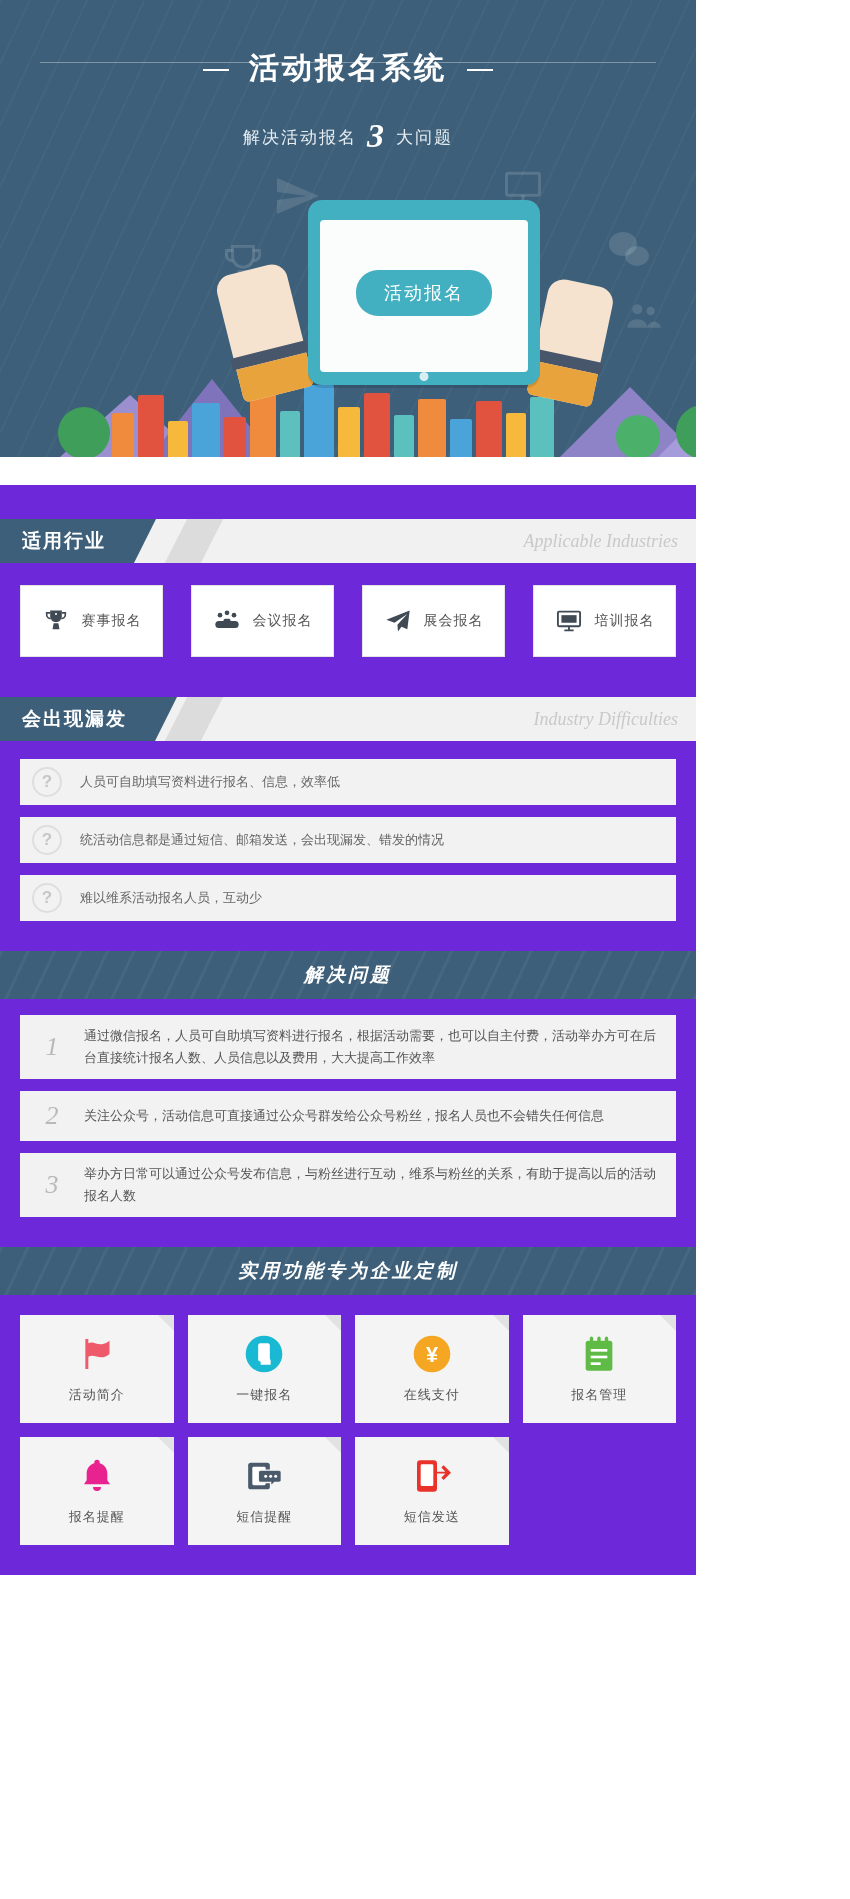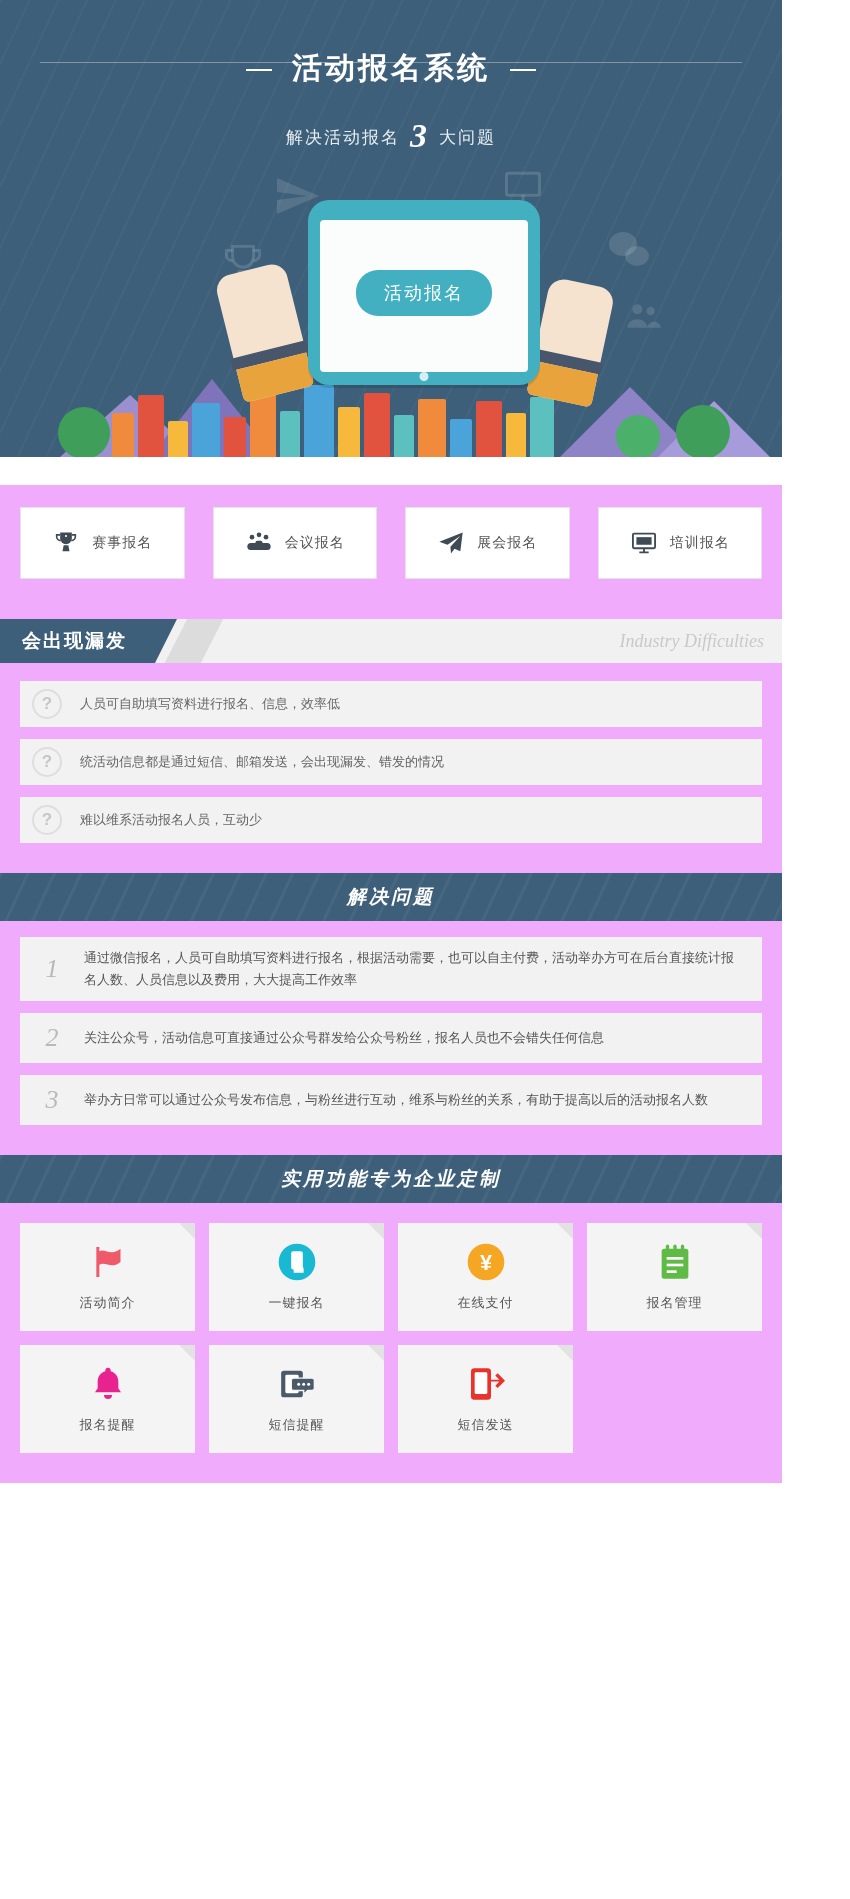--- a/index.html
+++ b/index.html
@@ -2,21 +2,21 @@
 <html><head>
 <meta charset="utf-8">
 <style>
   * { box-sizing: border-box; margin: 0; padding: 0; }
   body {
     width: 850px;
     background: #ffffff;
     font-family: "Liberation Sans", sans-serif;
     color: #333;
   }
-  .page { width: 782px; position: relative; background:#f0abfc; }
+  .page { width: 696px; position: relative; background:#6d28d9; }
 
   
   .hero {
     position: relative;
     height: 485px;
     background: #3d5f79;
     overflow: hidden;
   }
   .hero-stripes {
     position:absolute; inset:0;
@@ -66,21 +66,21 @@
     margin: 0 10px;
     vertical-align: -4px;
     font-family: "Liberation Serif", serif;
   }
 
   
   .illus { position:absolute; left:0; right:0; top:150px; height:335px; }
   .tablet {
     position:absolute; left:308px; top:50px;
     width: 232px; height: 185px;
-    background:#42b0c0; border-radius: 21px;
+    background:#42b0c0; border-radius: 14px;
     box-shadow: 0 3px 0 rgba(0,0,0,0.12);
   }
   .tablet-screen {
     position:absolute; left: 12px; top: 20px;
     width: 208px; height: 152px;
     background:#fbfcfc; border-radius:4px;
   }
   .tablet-btn {
     position:absolute; left:50%; bottom:4px; transform:translateX(-50%);
     width:9px;height:9px;border-radius:50%;background:#d8eef2;
@@ -337,20 +337,27 @@
       </div>
 
       <div class="tablet">
         <div class="tablet-screen"></div>
         <div class="tablet-btn"></div>
         <div class="pill">活动报名</div>
       </div>
     </div>
   </div>
 
+  <div class="sec-head">
+    <div class="tab">
+      <span>适用行业</span>
+    </div>
+    <div class="slant"></div>
+    <div class="en">Applicable Industries</div>
+  </div>
 
   <div class="cards">
     <div class="card">
       <span class="ico">
         <svg class="ico" viewBox="0 0 24 24" fill="none" stroke="#3f4a55" stroke-width="1.4">
             <path d="M7 3h10v5a5 5 0 01-10 0V3z" fill="#3f4a55" stroke="none"></path>
             <path d="M7 5H4v1.5A3.5 3.5 0 007.5 10M17 5h3v1.5A3.5 3.5 0 0116.5 10"></path>
             <path d="M10 14h4l1 5H9l1-5z" fill="#3f4a55" stroke="none"></path>
             <circle cx="12" cy="6" r="1.6" fill="#fff"></circle>
           </svg>

